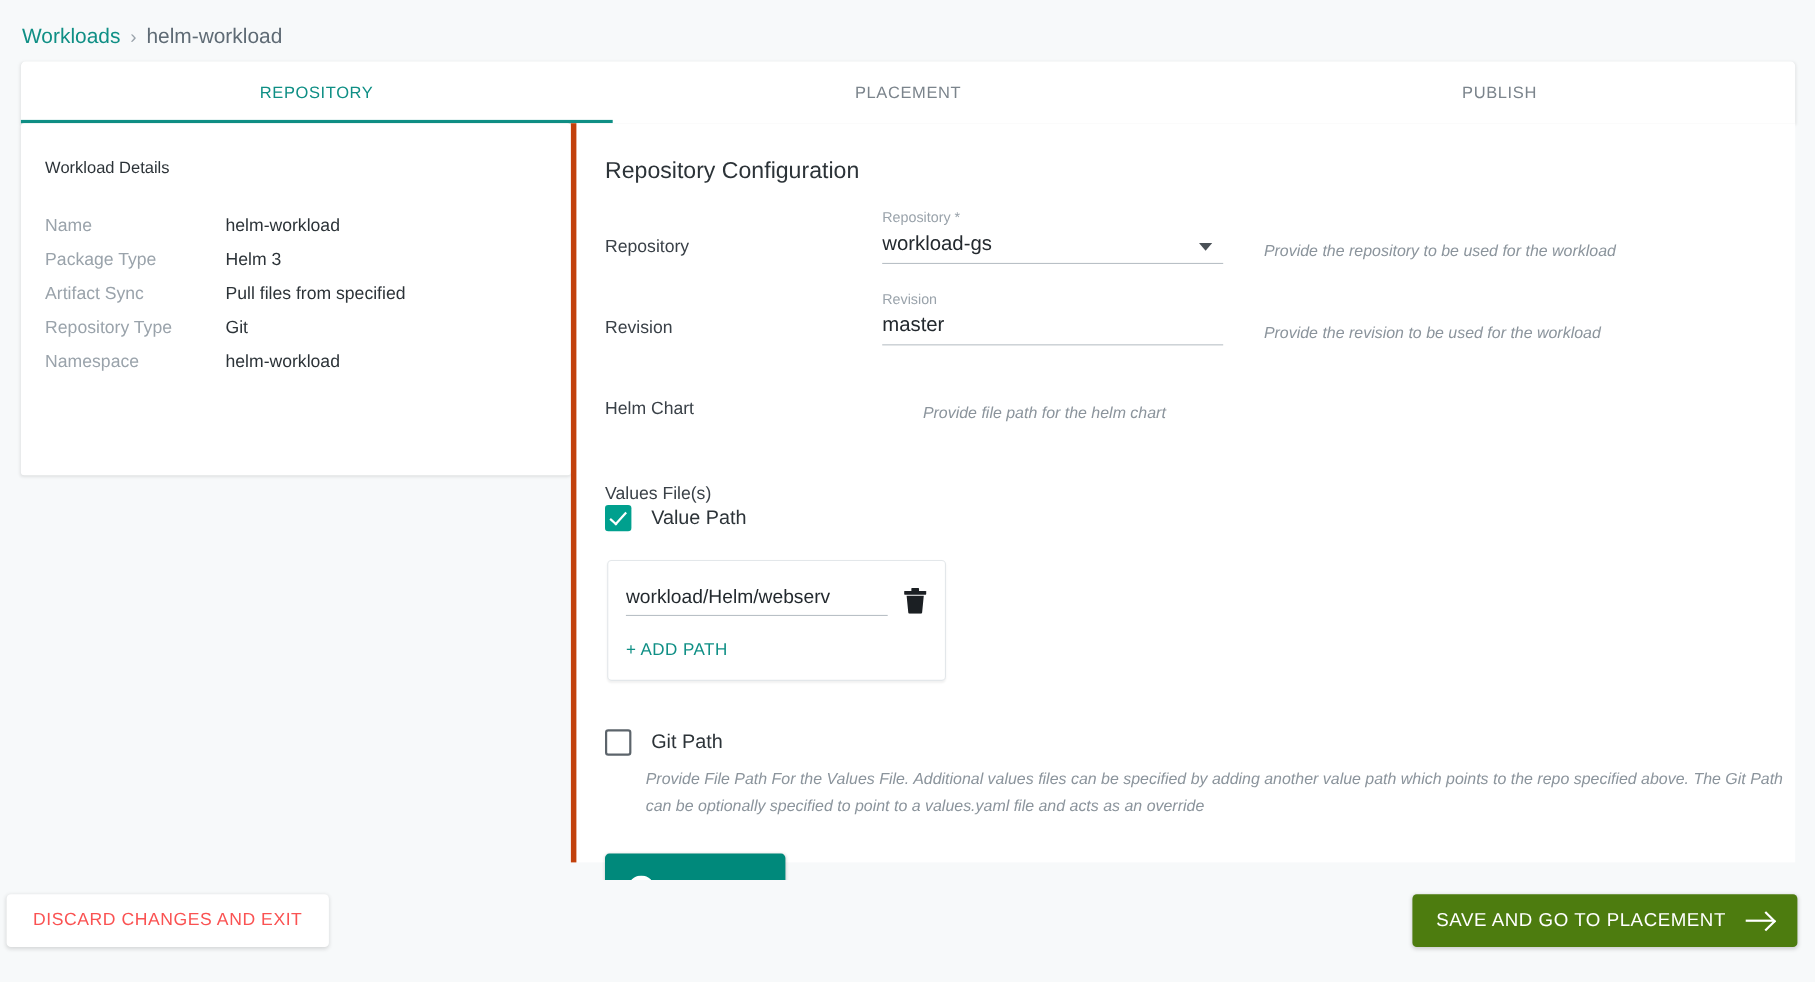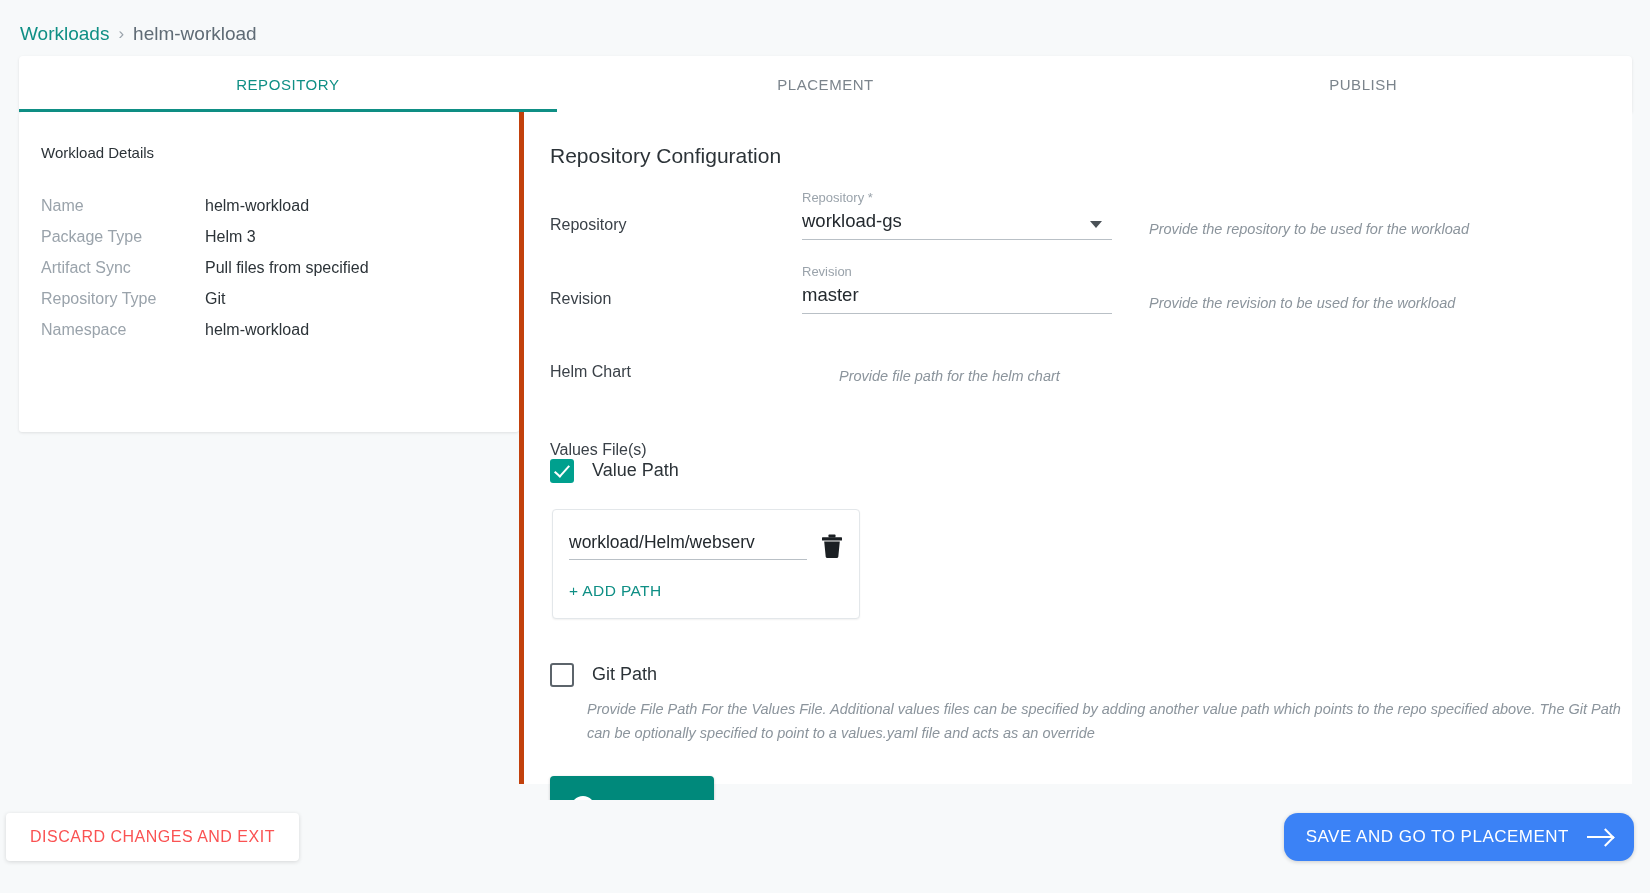--- a/index.html
+++ b/index.html
@@ -295,24 +295,24 @@
     font-size: 16px;
     letter-spacing: 0.5px;
     cursor: pointer;
     box-shadow: 0 1px 4px rgba(0,0,0,0.14);
     font-family: "Liberation Sans", sans-serif;
   }
   .save-btn {
     position: absolute;
     right: 16px; top: 13px;
     height: 48px;
-    background: #3b82f6;
+    background: #4d7c0f;
     color: #ffffff;
     border: 0;
-    border-radius: 14px;
+    border-radius: 4px;
     padding: 0 22px;
     font-size: 17px;
     letter-spacing: 0.5px;
     cursor: pointer;
     box-shadow: 0 1px 4px rgba(0,0,0,0.18);
     display: inline-flex; align-items: center; gap: 18px;
     font-family: "Liberation Sans", sans-serif;
   }
   .arrow-right {
     display: inline-block;

